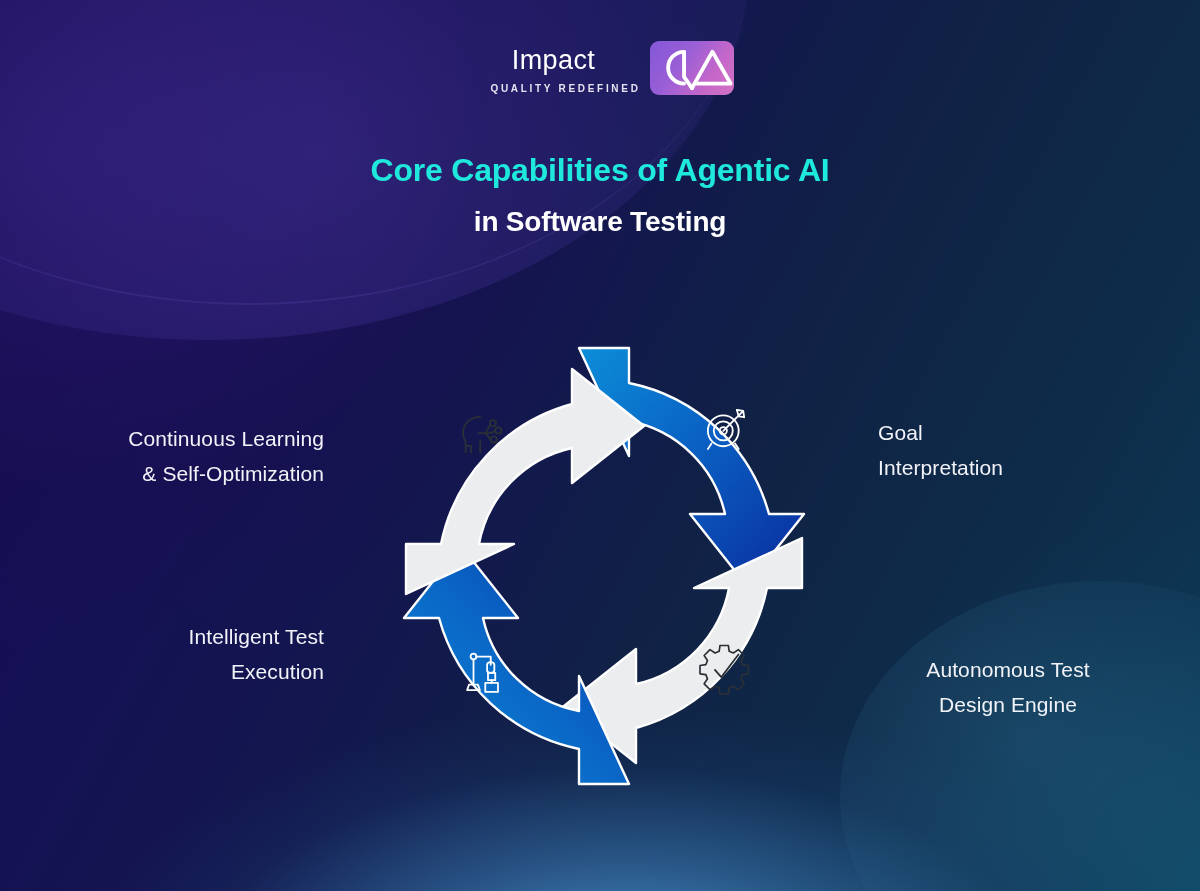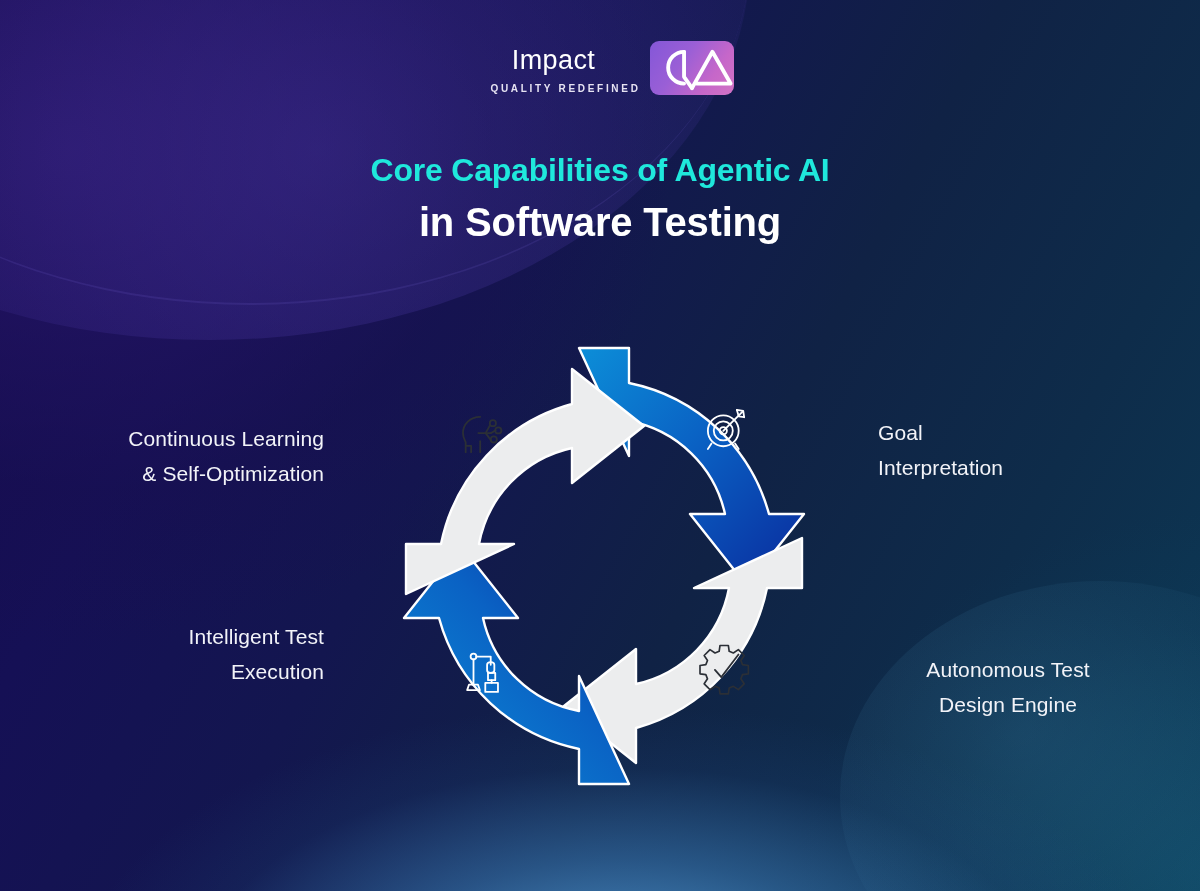--- a/index.html
+++ b/index.html
@@ -91,21 +91,21 @@
   }
   .title-line1 {
     color:#1fe8dc;
     font-size:32px;
     line-height:50px;
     font-weight:700;
     letter-spacing:-0.2px;
   }
   .title-line2 {
     color:#ffffff;
-    font-size:40px;
+    font-size:28px;
     line-height:54px;
     font-weight:700;
     letter-spacing:-0.2px;
   }
 
   
   .diagram {
     position:absolute;
     left:344px; top:286px;
     width:520px; height:560px;

